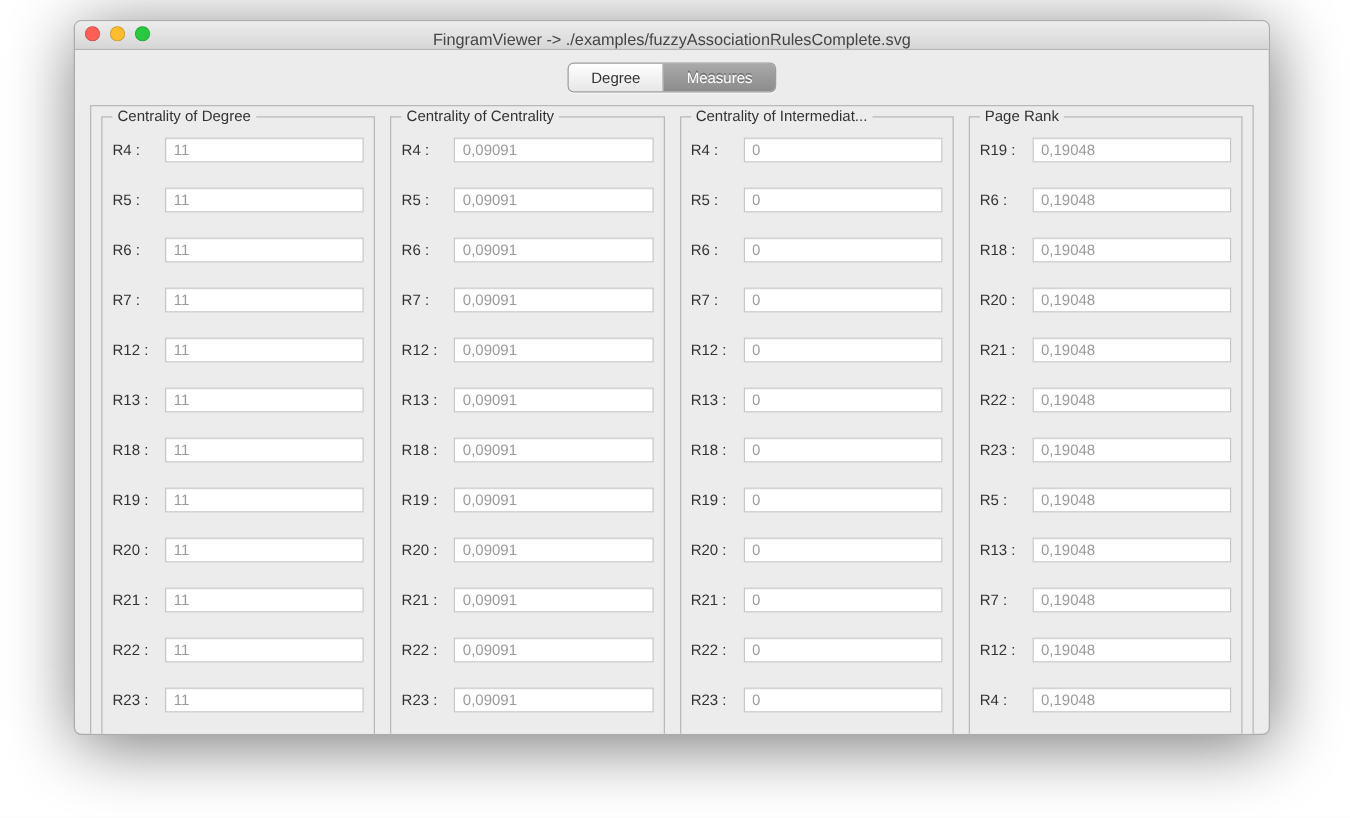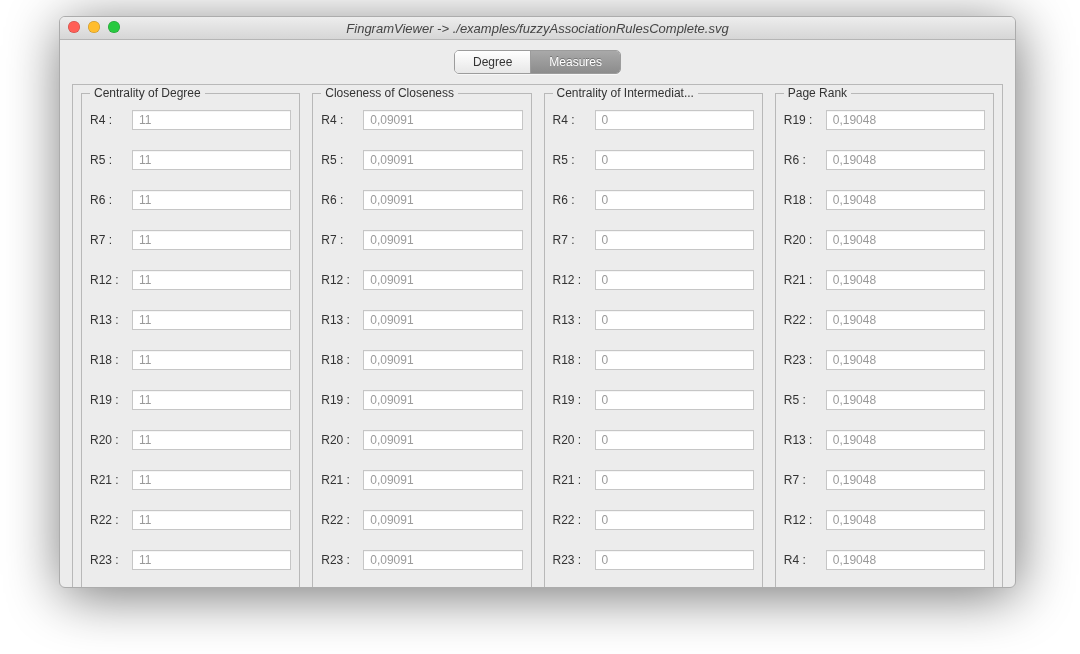--- a/index.html
+++ b/index.html
@@ -31,22 +31,22 @@
     background:var(--win-bg);
     border:1px solid #acacac;
     border-radius:6px;
     overflow:hidden;
   }
   .titlebar{
     height:22px;
     background:linear-gradient(to bottom,var(--titlebar-top),var(--titlebar-bot));
     border-bottom:1px solid var(--titlebar-border);
     position:relative;
-    display:flex;align-items:center;justify-content:center;
-    font-size:13px;color:#454545;font-style:italic;
+    display:flex;align-items:flex-end;justify-content:center;
+    font-size:13px;color:#454545;
   }
   .traffic{position:absolute;left:8px;top:4px;display:flex;gap:8px;}
   .dot{width:12px;height:12px;border-radius:50%;box-shadow:inset 0 0 0 0.5px rgba(0,0,0,0.25);}
   .dot.red{background:var(--tl-red);}
   .dot.yellow{background:var(--tl-yellow);}
   .dot.green{background:var(--tl-green);}
   .content{position:absolute;left:0;right:0;top:23px;bottom:0;padding:10px 12px 12px 12px;box-sizing:border-box;}
 
   .seg-wrap{display:flex;justify-content:center;margin-bottom:10px;}
   .seg{
@@ -171,21 +171,21 @@
                 <input class="row-field" readonly="" value="11" style="">
               </div>
             <div class="row">
                 <span class="row-label">R23 :</span>
                 <input class="row-field" readonly="" value="11" style="">
               </div>
           </div>
         </div>
 
         <div class="group">
-          <div class="group-legend">Closeness of Closeness</div>
+          <div class="group-legend">Centrality of Centrality</div>
           <div class="rows">
             <div class="row">
                 <span class="row-label">R4 :</span>
                 <input class="row-field" readonly="" value="0,09091" style="">
               </div>
             <div class="row">
                 <span class="row-label">R5 :</span>
                 <input class="row-field" readonly="" value="0,09091" style="">
               </div>
             <div class="row">

